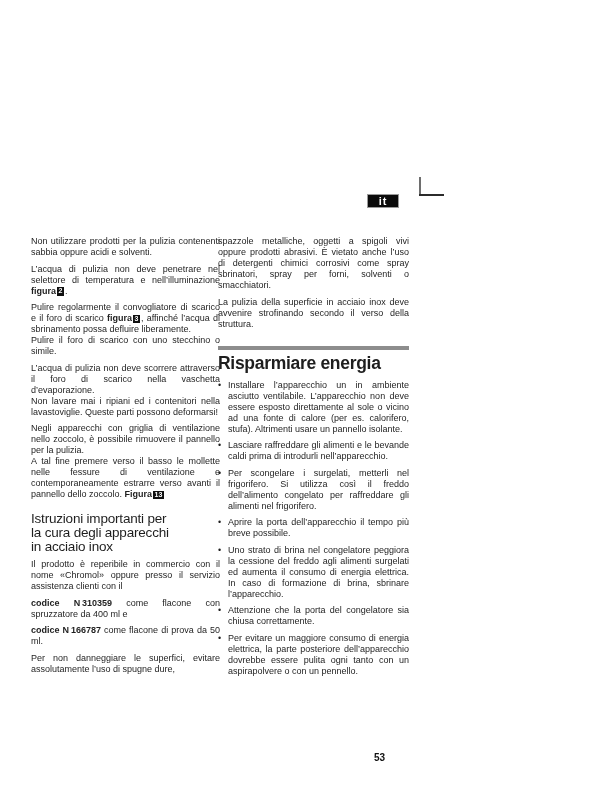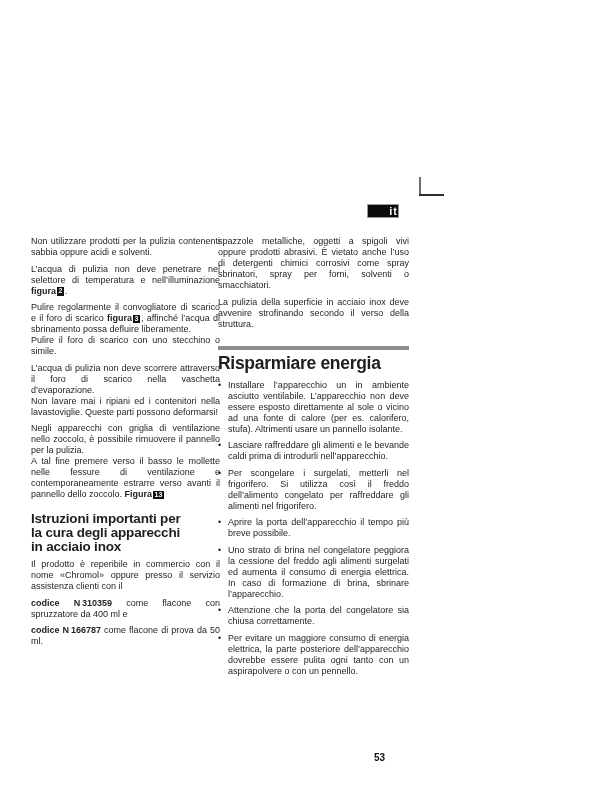--- a/index.html
+++ b/index.html
@@ -24,28 +24,28 @@
     background: #6e6e6e;
   }
   .crop-h {
     position: absolute;
     left: 419px; top: 194px;
     width: 25px; height: 2px;
     background: #2b2b2b;
   }
   .lang-badge {
     position: absolute;
-    left: 367px; top: 204px;
+    left: 367px; top: 194px;
     width: 30px; height: 12px;
     background: #0b0b0b;
     border: 1px solid #9b9b9b;
     color: #ffffff;
     font-size: 11px;
     font-weight: bold;
-    text-align: right;
+    text-align: center;
     line-height: 12px;
     letter-spacing: 1px;
   }
   .col {
     position: absolute;
     top: 236px;
     font-size: 9px;
     line-height: 11px;
     text-align: justify;
     hyphens: none;
@@ -64,21 +64,21 @@
     text-align: left;
     font-weight: bold;
   }
   .col h2 {
     font-size: 13.5px;
     line-height: 13.8px;
     margin: 12px 0 6px 0;
     letter-spacing: -0.2px;
     text-align: left;
     white-space: pre-line;
-    font-weight: bold;
+    font-weight: normal;
   }
   .rule {
     height: 4px;
     background: #8d8d8d;
     margin: 16px 0 0 0;
   }
   .bullet {
     display: flex;
     margin: 0 0 5.5px 0;
   }
@@ -126,20 +126,21 @@
       <p><span>L’acqua di pulizia non deve scorrere attraverso il foro di scarico nella vaschetta d’evaporazione.
 Non lavare mai i ripiani ed i contenitori nella lavastoviglie. Queste parti possono deformarsi!</span></p>
       <p><span>Negli apparecchi con griglia di ventilazione nello zoccolo, è possibile rimuovere il pannello per la pulizia.
 A tal fine premere verso il basso le mollette nelle fessure di ventilazione e contemporaneamente estrarre verso avanti il pannello dello zoccolo. </span><b>Figura</b><span class="figbox">13</span></p>
       <h2>Istruzioni importanti per
 la cura degli apparecchi
 in acciaio inox</h2>
       <p><span>Il prodotto è reperibile in commercio con il nome «Chromol» oppure presso il servizio assistenza clienti con il</span></p>
       <p><b>codice N 310359</b><span> come flacone con spruzzatore da 400 ml e</span></p>
       <p><b>codice N 166787</b><span> come flacone di prova da 50 ml.</span></p>
+      <p><span>Per non danneggiare le superfici, evitare assolutamente l’uso di spugne dure,</span></p>
     </div>
   <div class="col col-right" id="col-right">
       <p><span>spazzole metalliche, oggetti a spigoli vivi oppure prodotti abrasivi. È vietato anche l’uso di detergenti chimici corrosivi come spray sbrinatori, spray per forni, solventi o smacchiatori.</span></p>
       <p><span>La pulizia della superficie in acciaio inox deve avvenire strofinando secondo il verso della struttura.</span></p>
       <div class="rule" style="background: rgb(141, 141, 141);"></div>
       <h1>Risparmiare energia</h1>
       <div class="bullet">
         <span class="dot">•</span>
         <span class="btext"><span>Installare l’apparecchio un in ambiente asciutto ventilabile. L’apparecchio non deve essere esposto direttamente al sole o vicino ad una fonte di calore (per es. calorifero, stufa). Altrimenti usare un pannello isolante.</span></span>
       </div>

